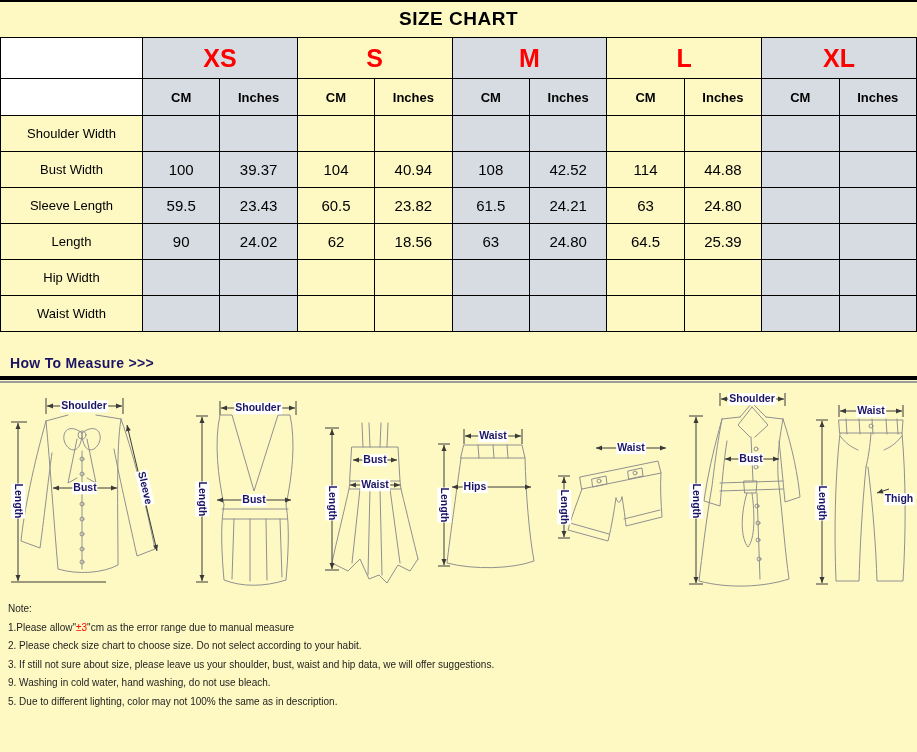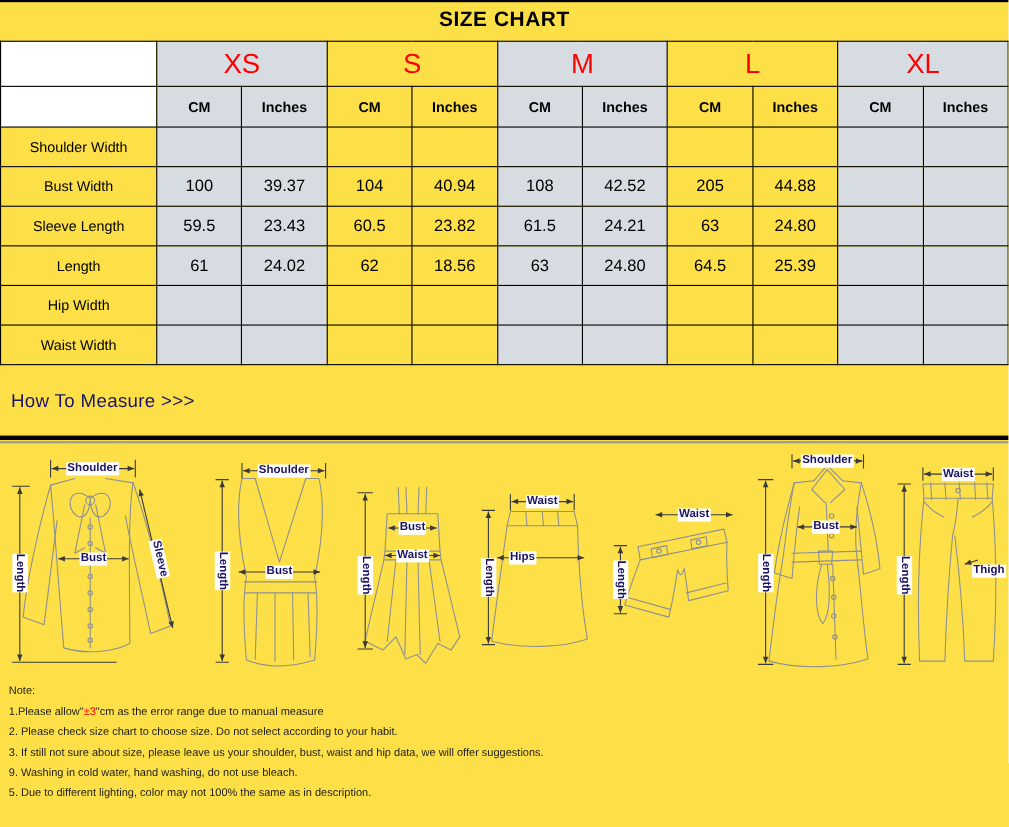--- a/index.html
+++ b/index.html
@@ -1,29 +1,29 @@
 <!DOCTYPE html>
 <html><head>
 <meta charset="utf-8">
 <style>
   html,body{margin:0;padding:0;background:#fff;}
-  .page{position:relative;width:917px;height:752px;background:#fde047;overflow:hidden;
+  .page{position:relative;width:917px;height:752px;background:#fef9c3;overflow:hidden;
         font-family:"Liberation Sans",sans-serif;color:#000;}
   .top-rule{height:2px;background:#000;}
   .title{margin:6px 0 7px;text-align:center;font-size:19px;font-weight:700;letter-spacing:.5px;}
   table.size-table{border-collapse:collapse;table-layout:fixed;width:917px;}
   col.label-col{width:142px;}
   .size-table th,.size-table td{border:1px solid #000;text-align:center;padding:0;overflow:hidden;}
-  th.size-h{height:40px;font-size:25px;font-weight:400;color:#ff0000;}
+  th.size-h{height:40px;font-size:25px;font-weight:700;color:#ff0000;}
   th.unit-h{height:36px;font-size:13px;font-weight:700;color:#000;}
   th.row-label{height:35px;font-size:13px;font-weight:400;margin-left:44px;}
   td.val{height:35px;font-size:15px;}
   .shade{background:#d7dce3;}
   .corner{background:#fff;}
-  .measure-head{margin:23px 0 21px 10px;font-size:17px;font-weight:400;color:#1b1464;letter-spacing:.3px;}
+  .measure-head{margin:23px 0 5px 10px;font-size:14px;font-weight:700;color:#1b1464;letter-spacing:.3px;}
   .rule-black{height:4px;background:#000;}
   .rule-gray{height:2px;background:#9b9b9b;margin-top:1px;}
   .figures{position:relative;height:202px;margin-top:6px;}
   .fig{position:absolute;}
   .fig svg{display:block;}
   .garment{fill:none;stroke:#909090;stroke-width:1;stroke-linecap:round;stroke-linejoin:round;}
   .dim,.dim1,.tick{stroke:#3a3a3a;stroke-width:1;fill:none;}
   .lbl{position:absolute;font-size:10.5px;font-weight:700;color:#1b1464;background:#fff;
        line-height:1.1;white-space:nowrap;padding:0 1px;transform:translate(-50%,-50%);}
   .vlabel{writing-mode:vertical-rl;}
@@ -90,41 +90,41 @@
           <td class="val shade"></td>
         </tr>
         <tr>
           <th class="row-label">Bust Width</th>
           <td class="val shade">100</td>
           <td class="val shade">39.37</td>
           <td class="val">104</td>
           <td class="val">40.94</td>
           <td class="val shade">108</td>
           <td class="val shade">42.52</td>
-          <td class="val">205</td>
+          <td class="val">114</td>
           <td class="val">44.88</td>
           <td class="val shade"></td>
           <td class="val shade"></td>
         </tr>
         <tr>
           <th class="row-label">Sleeve Length</th>
           <td class="val shade">59.5</td>
           <td class="val shade">23.43</td>
           <td class="val">60.5</td>
           <td class="val">23.82</td>
           <td class="val shade">61.5</td>
           <td class="val shade">24.21</td>
           <td class="val">63</td>
           <td class="val">24.80</td>
           <td class="val shade"></td>
           <td class="val shade"></td>
         </tr>
         <tr>
           <th class="row-label">Length</th>
-          <td class="val shade">61</td>
+          <td class="val shade">90</td>
           <td class="val shade">24.02</td>
           <td class="val">62</td>
           <td class="val">18.56</td>
           <td class="val shade">63</td>
           <td class="val shade">24.80</td>
           <td class="val">64.5</td>
           <td class="val">25.39</td>
           <td class="val shade"></td>
           <td class="val shade"></td>
         </tr>

